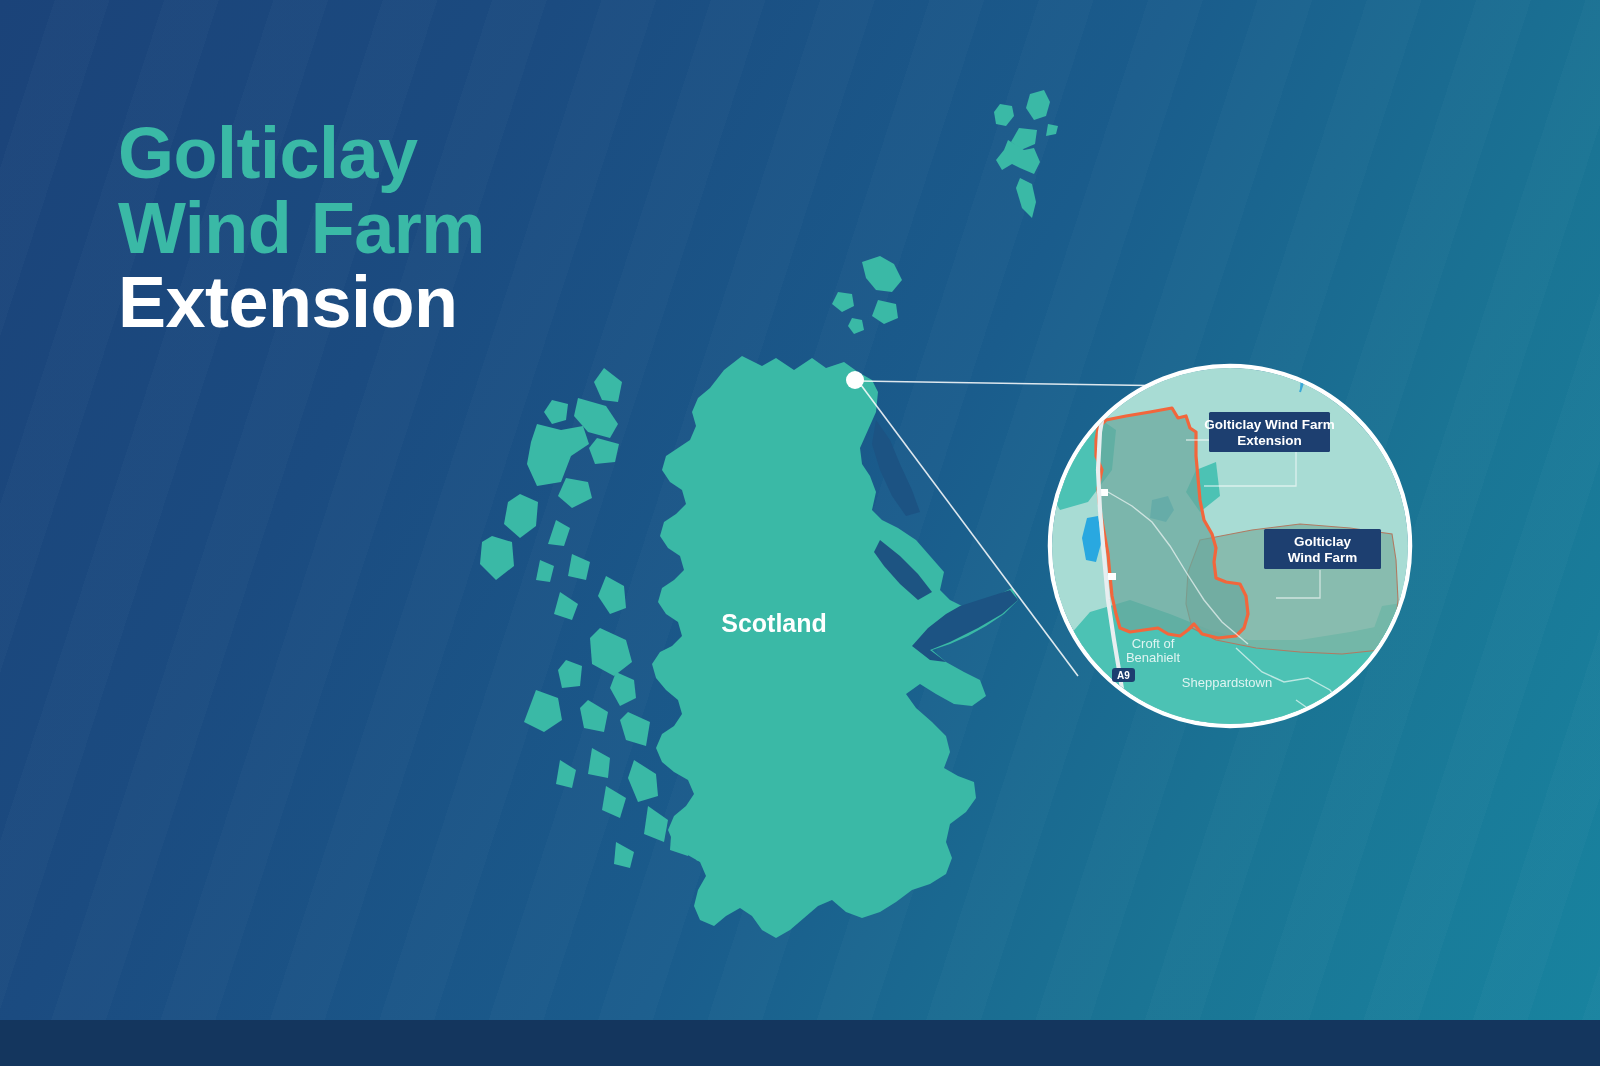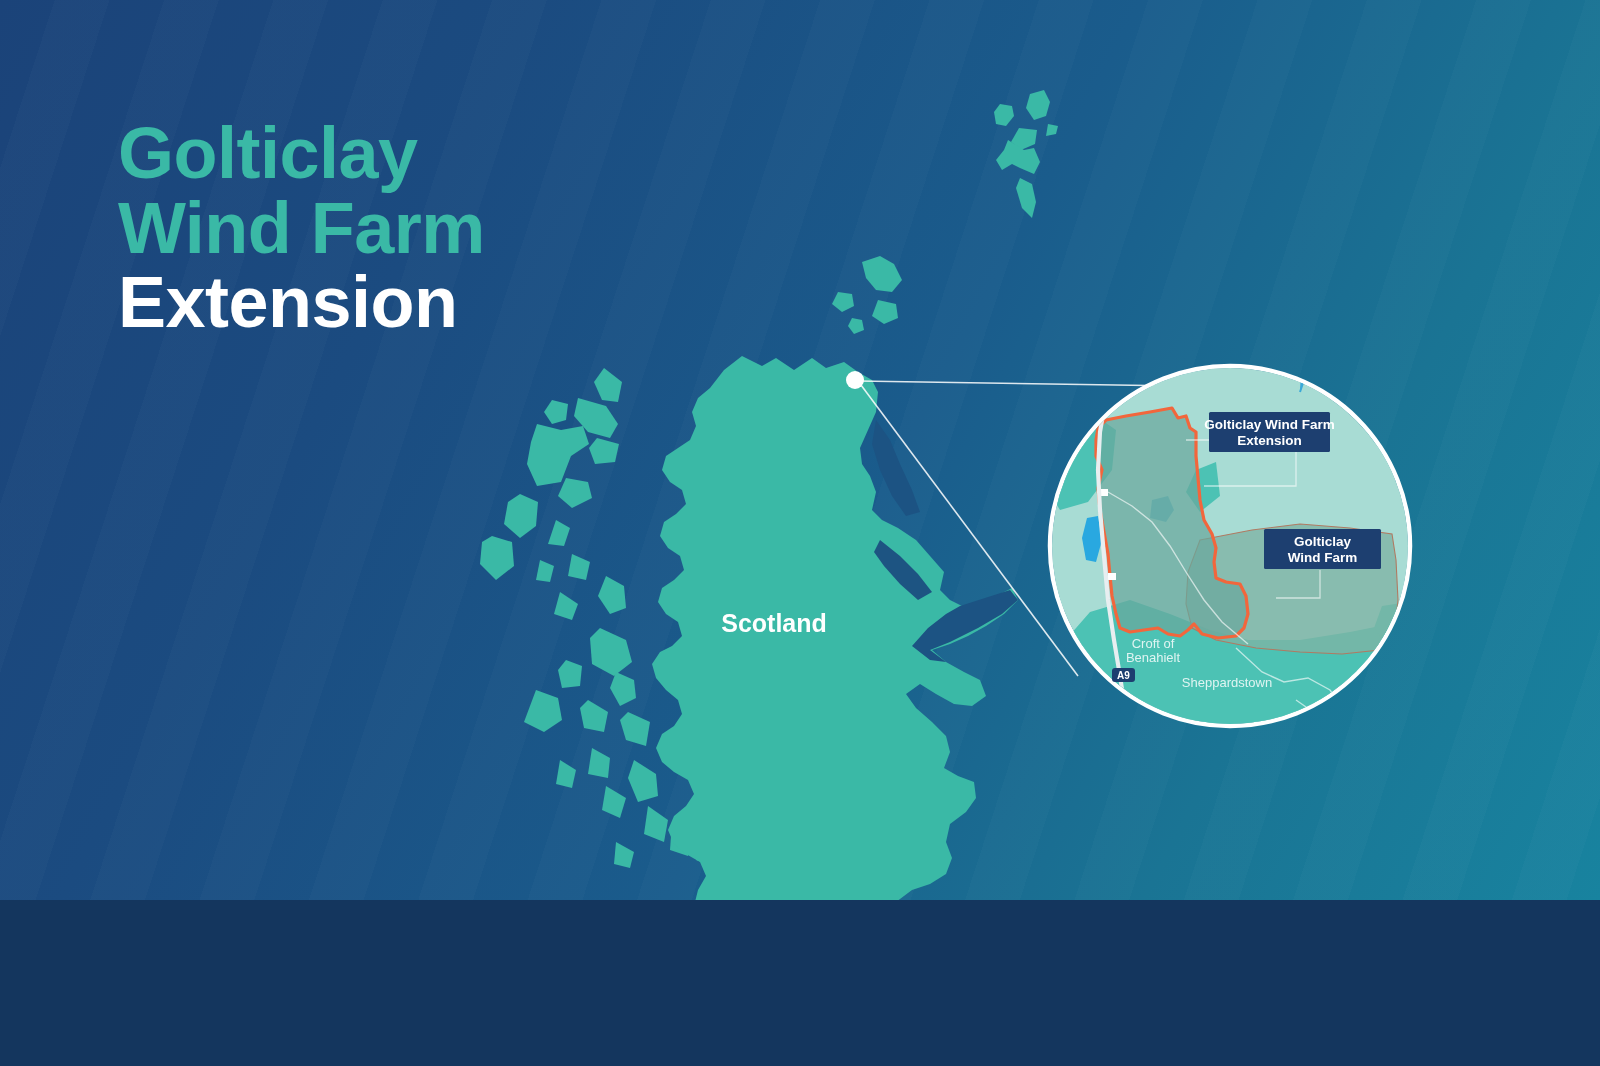--- a/index.html
+++ b/index.html
@@ -7,21 +7,21 @@
     margin: 0;
     padding: 0;
     background: #14365e;
   }
   body {
     font-family: "Liberation Sans", sans-serif;
   }
   #stage {
     position: relative;
     width: 1600px;
-    height: 900px;
+    height: 1020px;
     overflow: hidden;
     background: linear-gradient(118deg, #1b4379 0%, #1b4b80 26%, #1a5c8c 55%, #1a7494 78%, #18839f 100%);
   }
   
   #sheen {
     position: absolute;
     inset: 0;
     background: repeating-linear-gradient(
       108deg,
       rgba(255,255,255,0.000) 0px,

